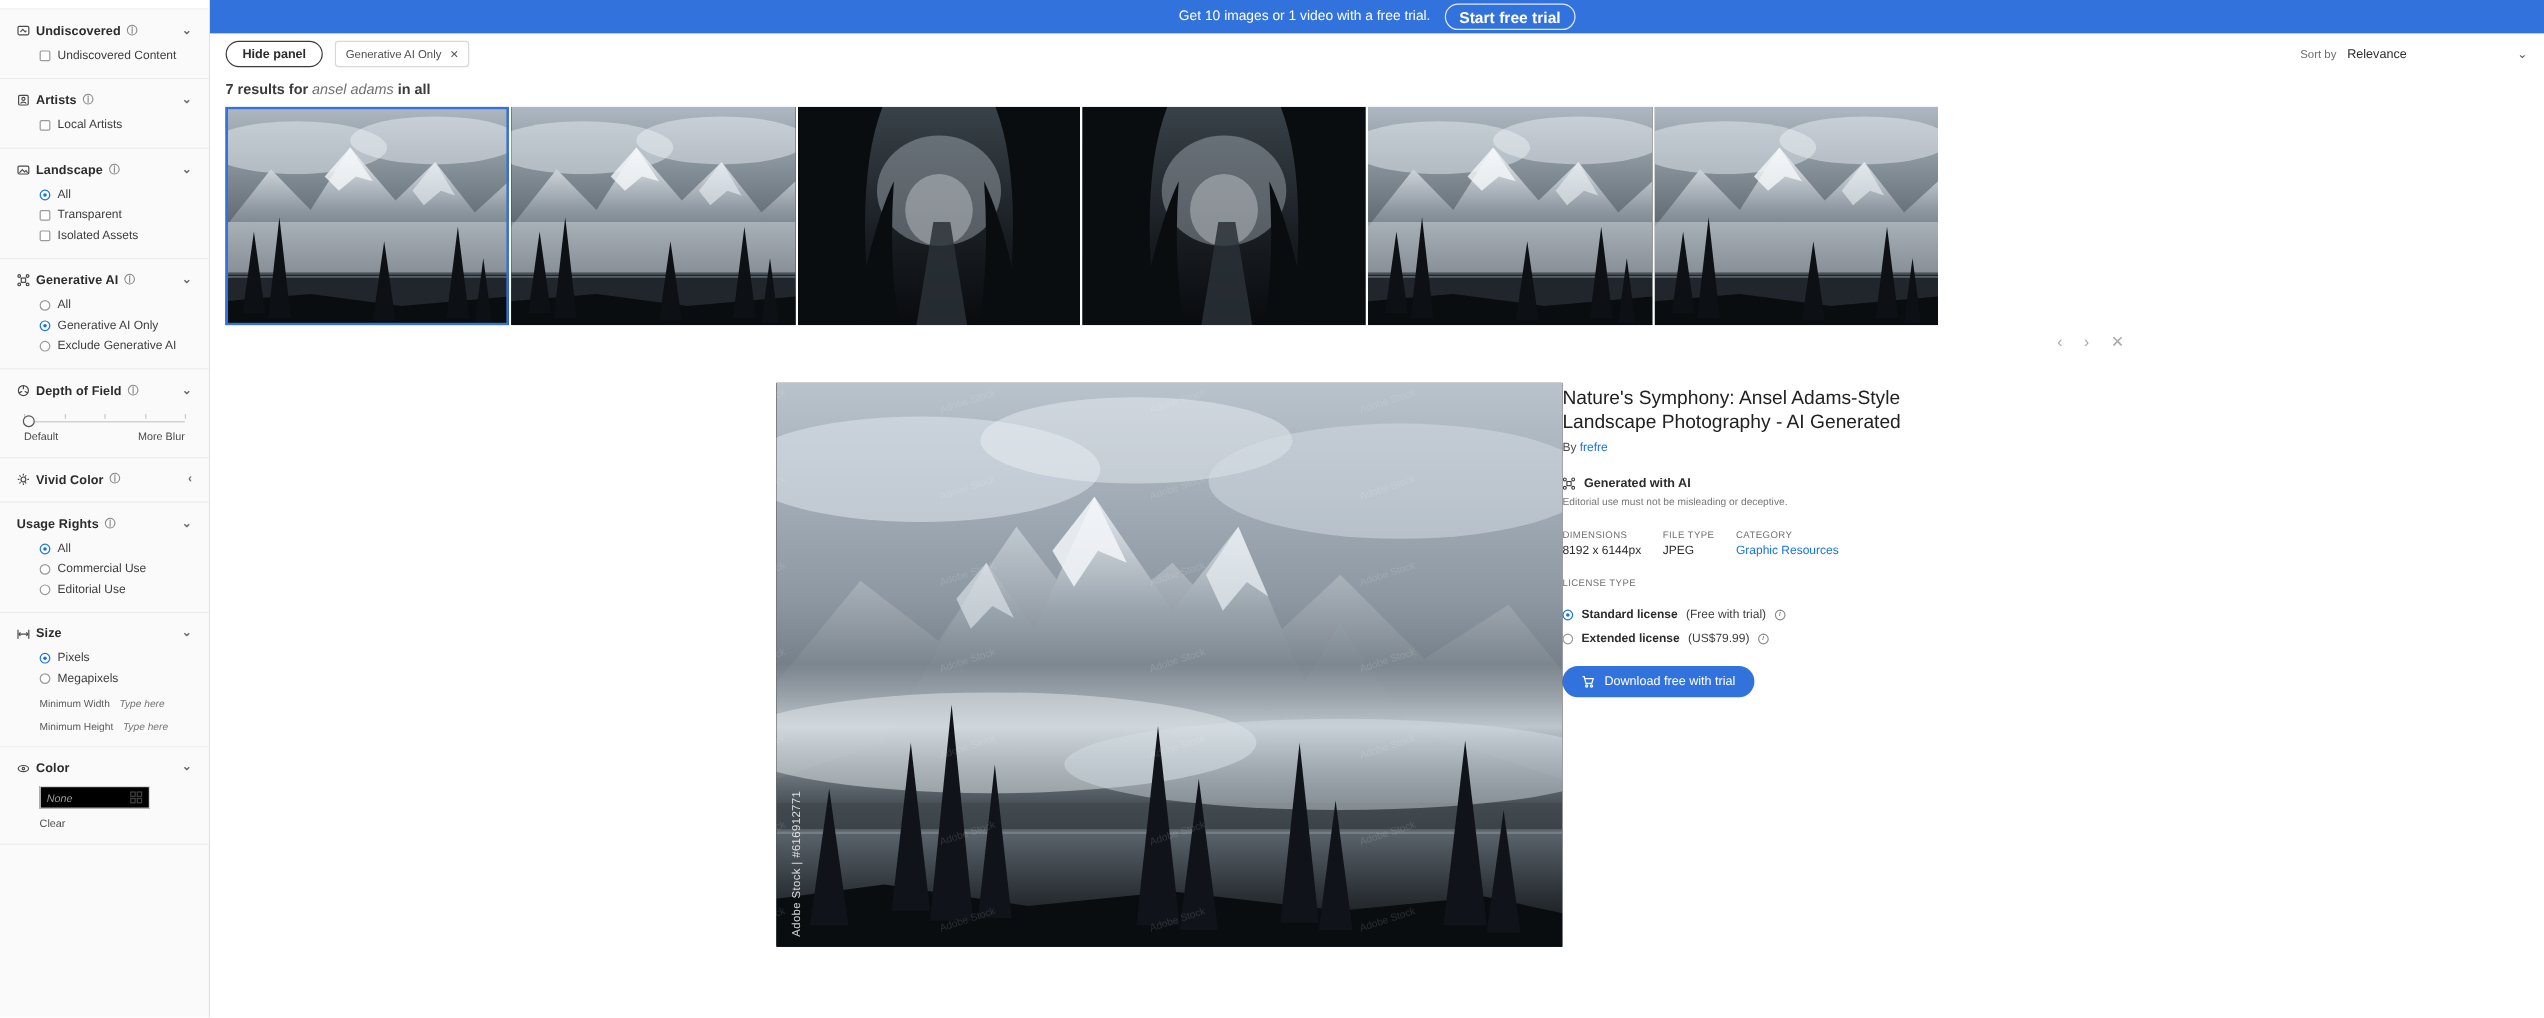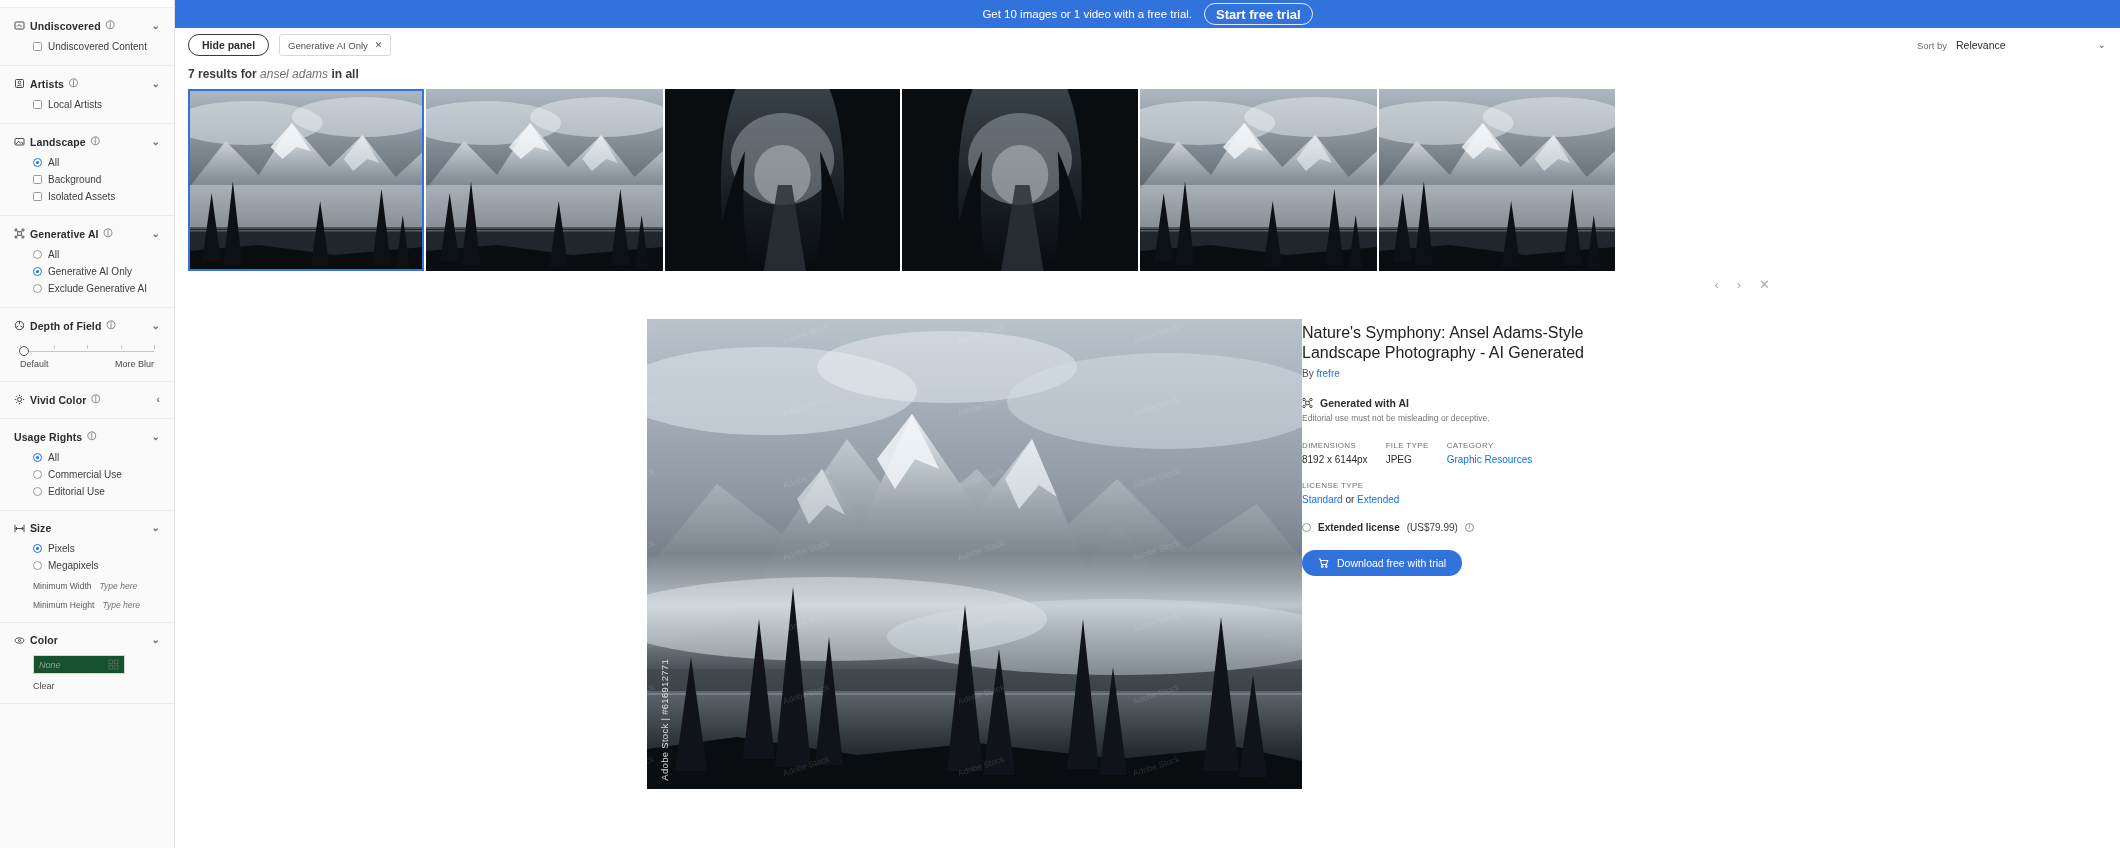--- a/index.html
+++ b/index.html
@@ -83,21 +83,21 @@
   }
   .size-field { display: flex; align-items: center; gap: 8px; margin-top: 9px; padding-left: 19px; }
   .size-field label { font-size: 8.5px; color: #5a5a5a; white-space: nowrap; }
   .size-field input {
     border: none; background: transparent; outline: none;
     font-size: 8.5px; color: #8c8c8c; font-style: italic;
     font-family: "Liberation Sans", sans-serif; width: 58px;
   }
   .color-input {
     margin-top: 9px; margin-left: 19px;
-    width: 92px; height: 19px; border: 1px solid #d6d6d6; background: #14532d;
+    width: 92px; height: 19px; border: 1px solid #d6d6d6; background: #000000;
     display: flex; align-items: center; padding: 0 5px; gap: 4px;
   }
   .color-input .ph { font-size: 9px; color: #9b9b9b; font-style: italic; flex:1; }
   .swatch-ico { width: 11px; height: 11px; display:block; opacity:.55 }
   .clear-link { margin-top: 7px; margin-left: 19px; font-size: 9px; color: #4a4a4a; cursor: pointer; }
 
   
   .main { flex: 1; height: 848px; position: relative; background: #fff; overflow: hidden; }
 
   .promo {
@@ -276,21 +276,21 @@
             <span class="info">ⓘ</span>
             <span class="chev">⌄</span>
           </div>
           <div class="sb-opts">
             <label class="opt">
               <span class="radio on"></span>
               <span>All</span>
             </label>
             <label class="opt">
               <span class="box"></span>
-              <span>Background</span>
+              <span>Transparent</span>
             </label>
             <label class="opt">
               <span class="box"></span>
               <span>Isolated Assets</span>
             </label>
           </div>
         </div>
         <div class="sb-section">
           <div class="sb-head">
             <span class="sb-ico">
@@ -813,28 +813,29 @@
               <div class="v"><span>JPEG</span></div>
             </div>
             <div class="spec">
               <div class="k">CATEGORY</div>
               <div class="v"><a>Graphic Resources</a></div>
             </div>
           </div>
 
         <div class="lic">
           <div class="k">LICENSE TYPE</div>
-          <div class="v">
-            <a>Standard</a>
-            <span>or</span>
-            <a>Extended</a>
-          </div>
         </div>
 
         <div class="licopts" id="license-options">
+            <div class="licrow">
+              <span class="radio on" style="margin-top:0"></span>
+              <b>Standard license</b>
+              <span class="sub">(Free with trial)</span>
+              <span class="icircle">i</span>
+            </div>
             <div class="licrow">
               <span class="radio" style="margin-top:0"></span>
               <b>Extended license</b>
               <span class="sub">(US$79.99)</span>
               <span class="icircle">i</span>
             </div>
           </div>
 
         <button class="dlbtn">
           <svg width="11" height="11" viewBox="0 0 12 12" fill="none" stroke="#fff" stroke-width="1.1">

